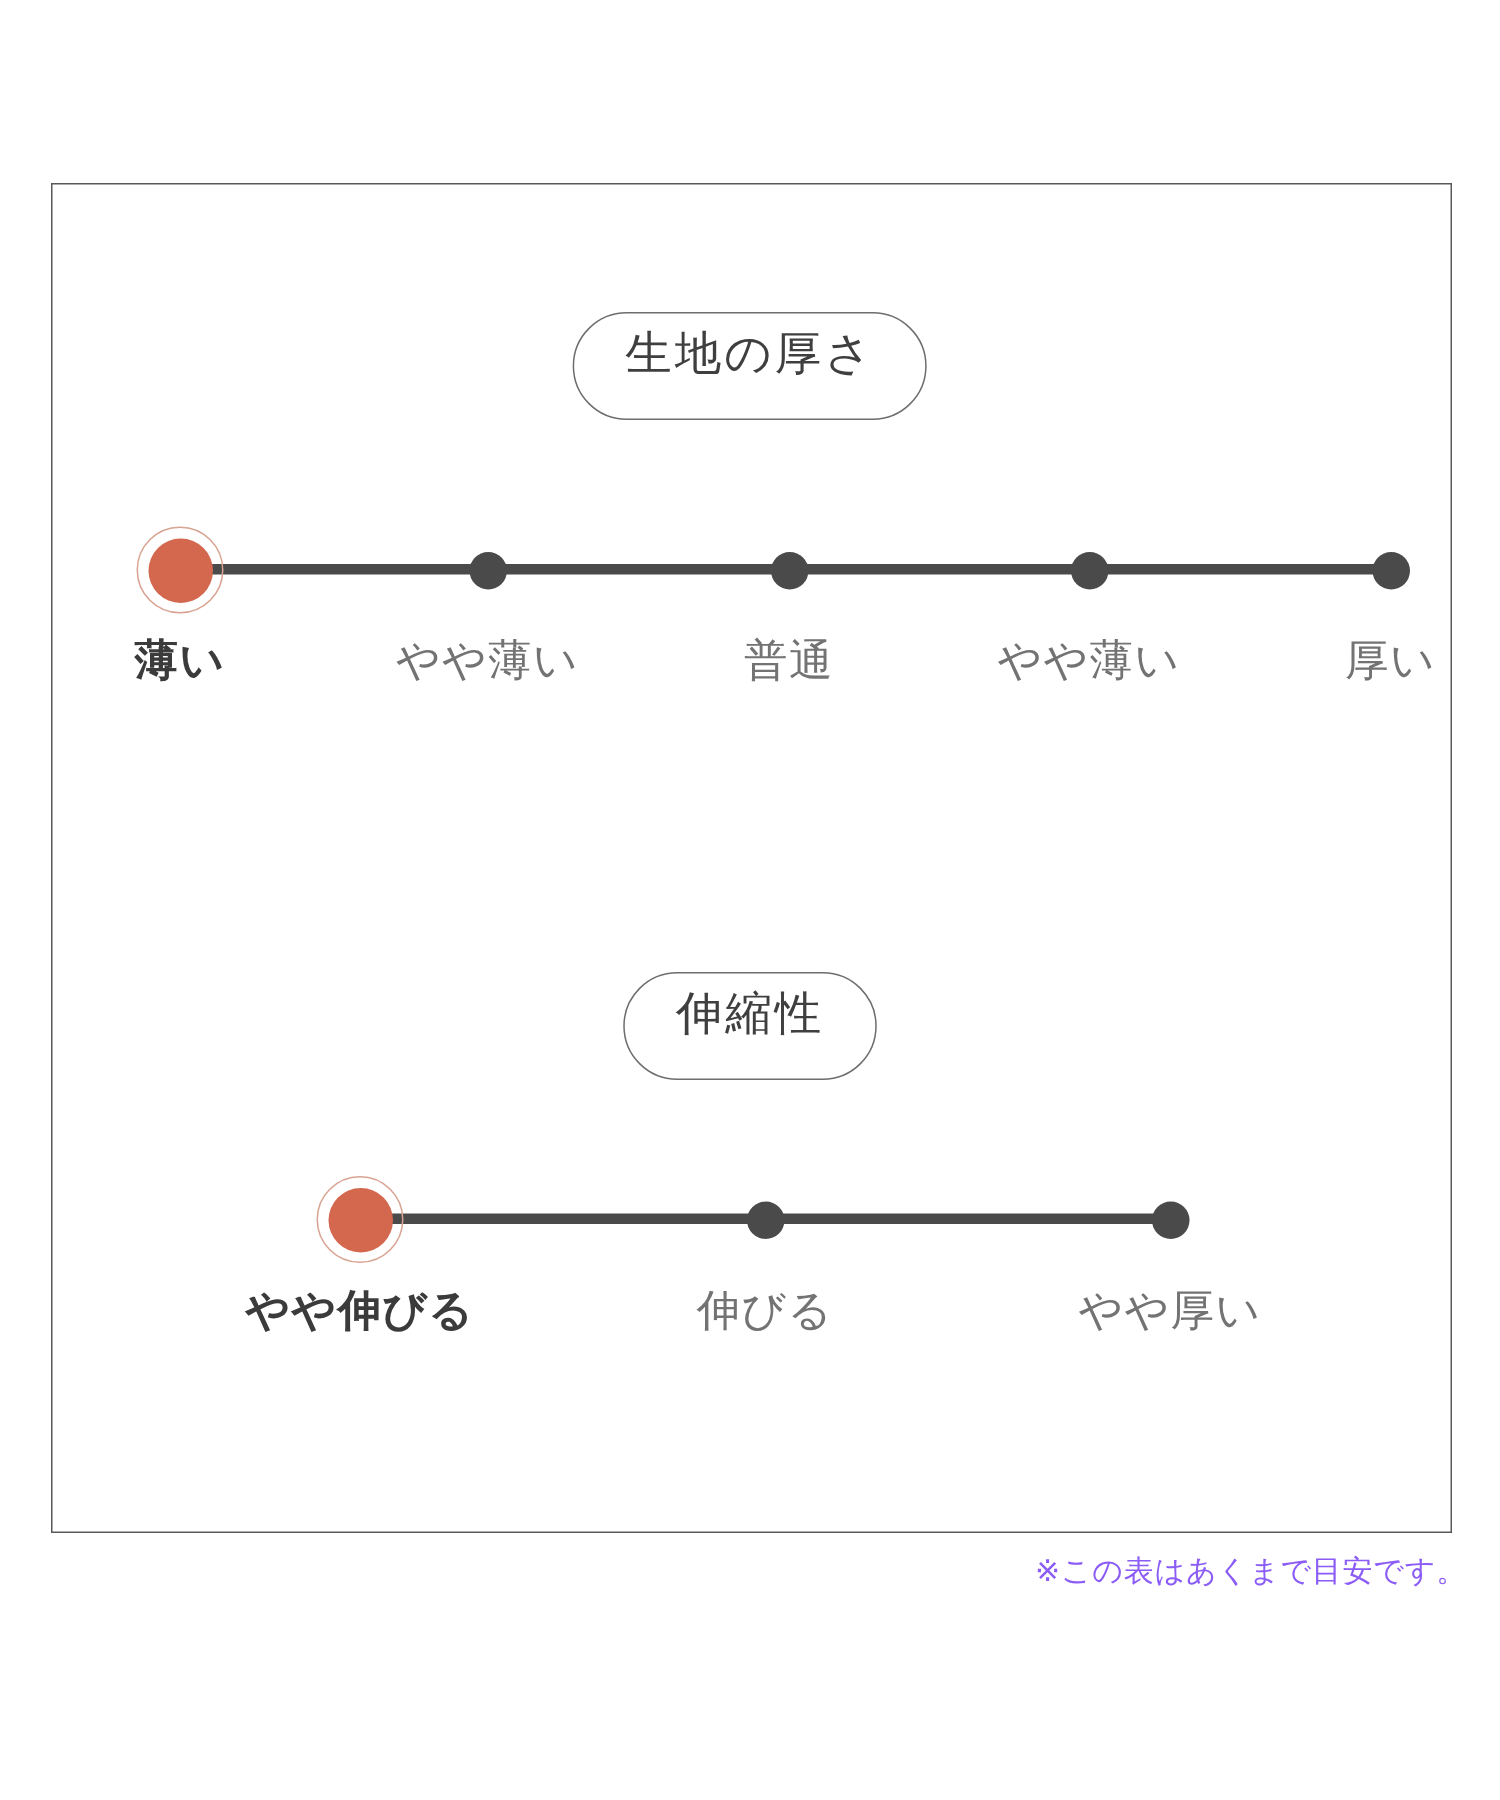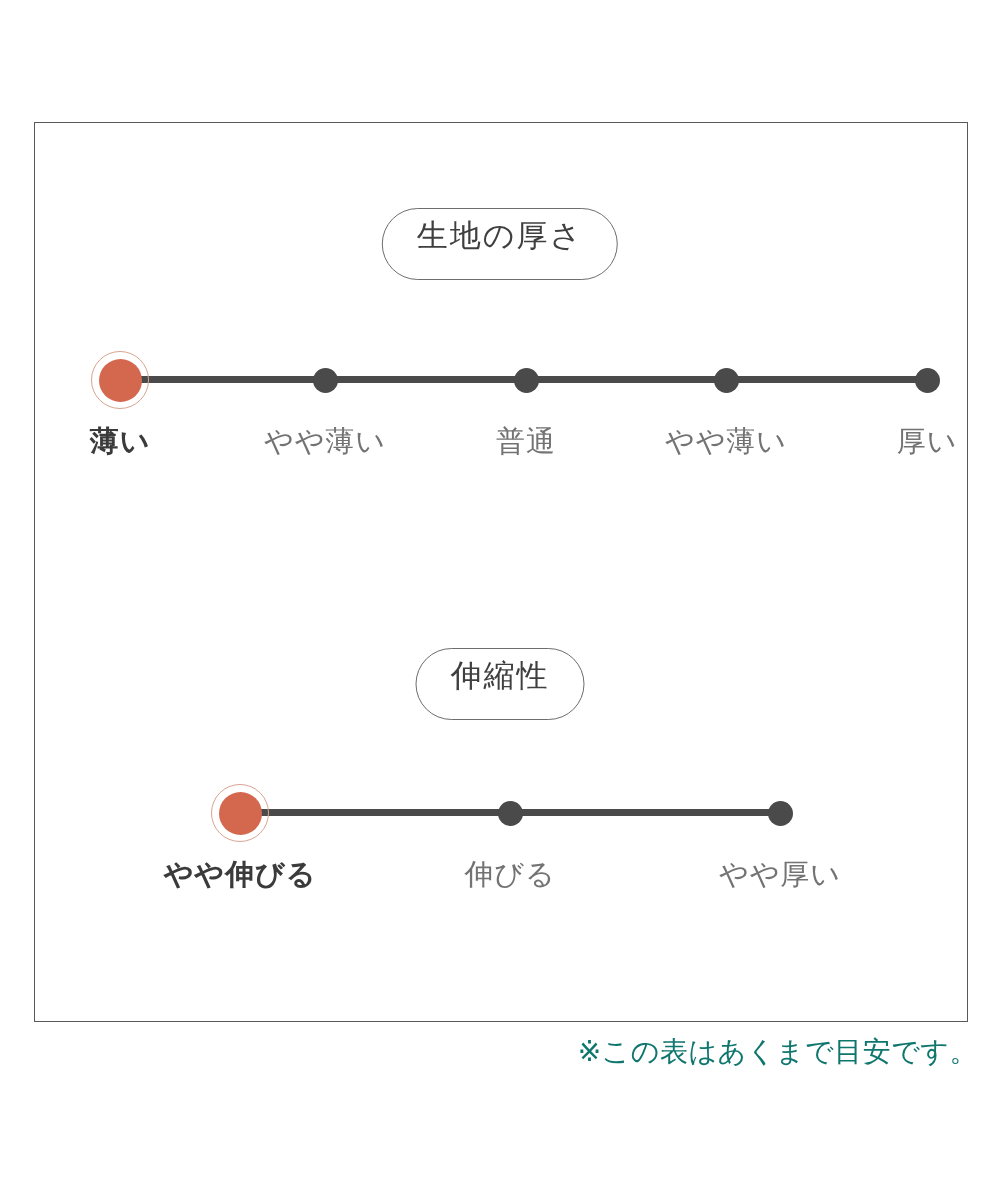--- a/index.html
+++ b/index.html
@@ -118,23 +118,23 @@
   .node.selected .node-label {
     font-weight: bold;
     color: #3b3b3b;
   }
 
   
   #footnote {
     position: absolute;
     right: 22px;
     top: 1038px;
-    font-size: 28px;
+    font-size: 20px;
     line-height: 1;
-    color: #0f766e;
+    color: #8b5cf6;
     letter-spacing: 0.5px;
     white-space: nowrap;
   }
 </style>
 </head>
 <body>
 
 <div id="chart-frame"></div>
 
 <div class="section-heading" id="heading-thickness">生地の厚さ</div>

